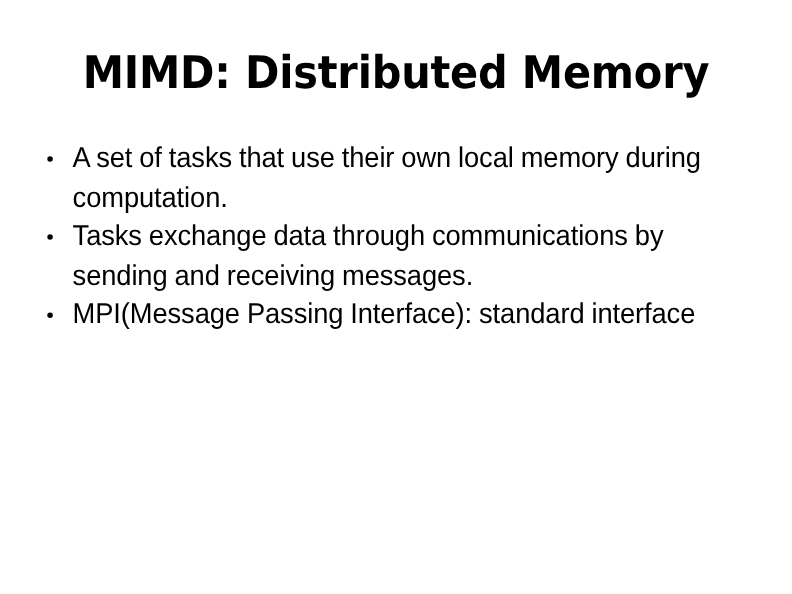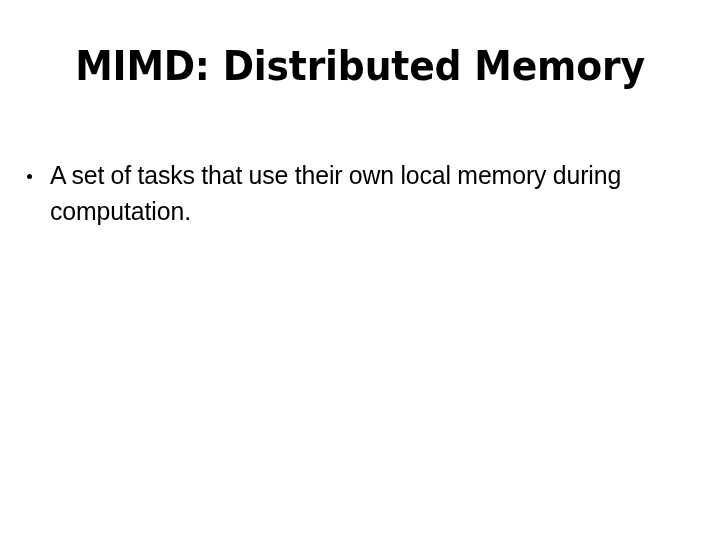--- a/index.html
+++ b/index.html
@@ -31,24 +31,23 @@
     font-size: 41px;
     line-height: 48px;
     color: #000000;
     letter-spacing: -0.2px;
     transform: scaleX(0.92);
     transform-origin: 50% 50%;
     white-space: nowrap;
   }
   .body-area {
     position: absolute;
-    left: 20px;
+    left: 36px;
     top: 126px;
     width: 660px;
-    margin-top: 32px;
   }
   ul.bullets {
     list-style: none;
     margin: 0;
     padding: 0;
   }
   ul.bullets > li {
     position: relative;
     padding-left: 30px;
     margin: 0 0 0 0;
@@ -79,16 +78,24 @@
 <div class="slide">
 
   <div class="slide-title">MIMD: Distributed Memory</div>
 
   <div class="body-area">
     <ul class="bullets">
       <li>
         <span class="bullet-dot"></span>
         <span class="btext">A set of tasks that use their own local memory during computation.</span>
       </li>
+      <li>
+        <span class="bullet-dot"></span>
+        <span class="btext">Tasks exchange data through communications by sending and receiving messages.</span>
+      </li>
+      <li>
+        <span class="bullet-dot"></span>
+        <span class="btext">MPI(Message Passing Interface): standard interface</span>
+      </li>
     </ul>
   </div>
 
 </div>
 
 </body></html>

